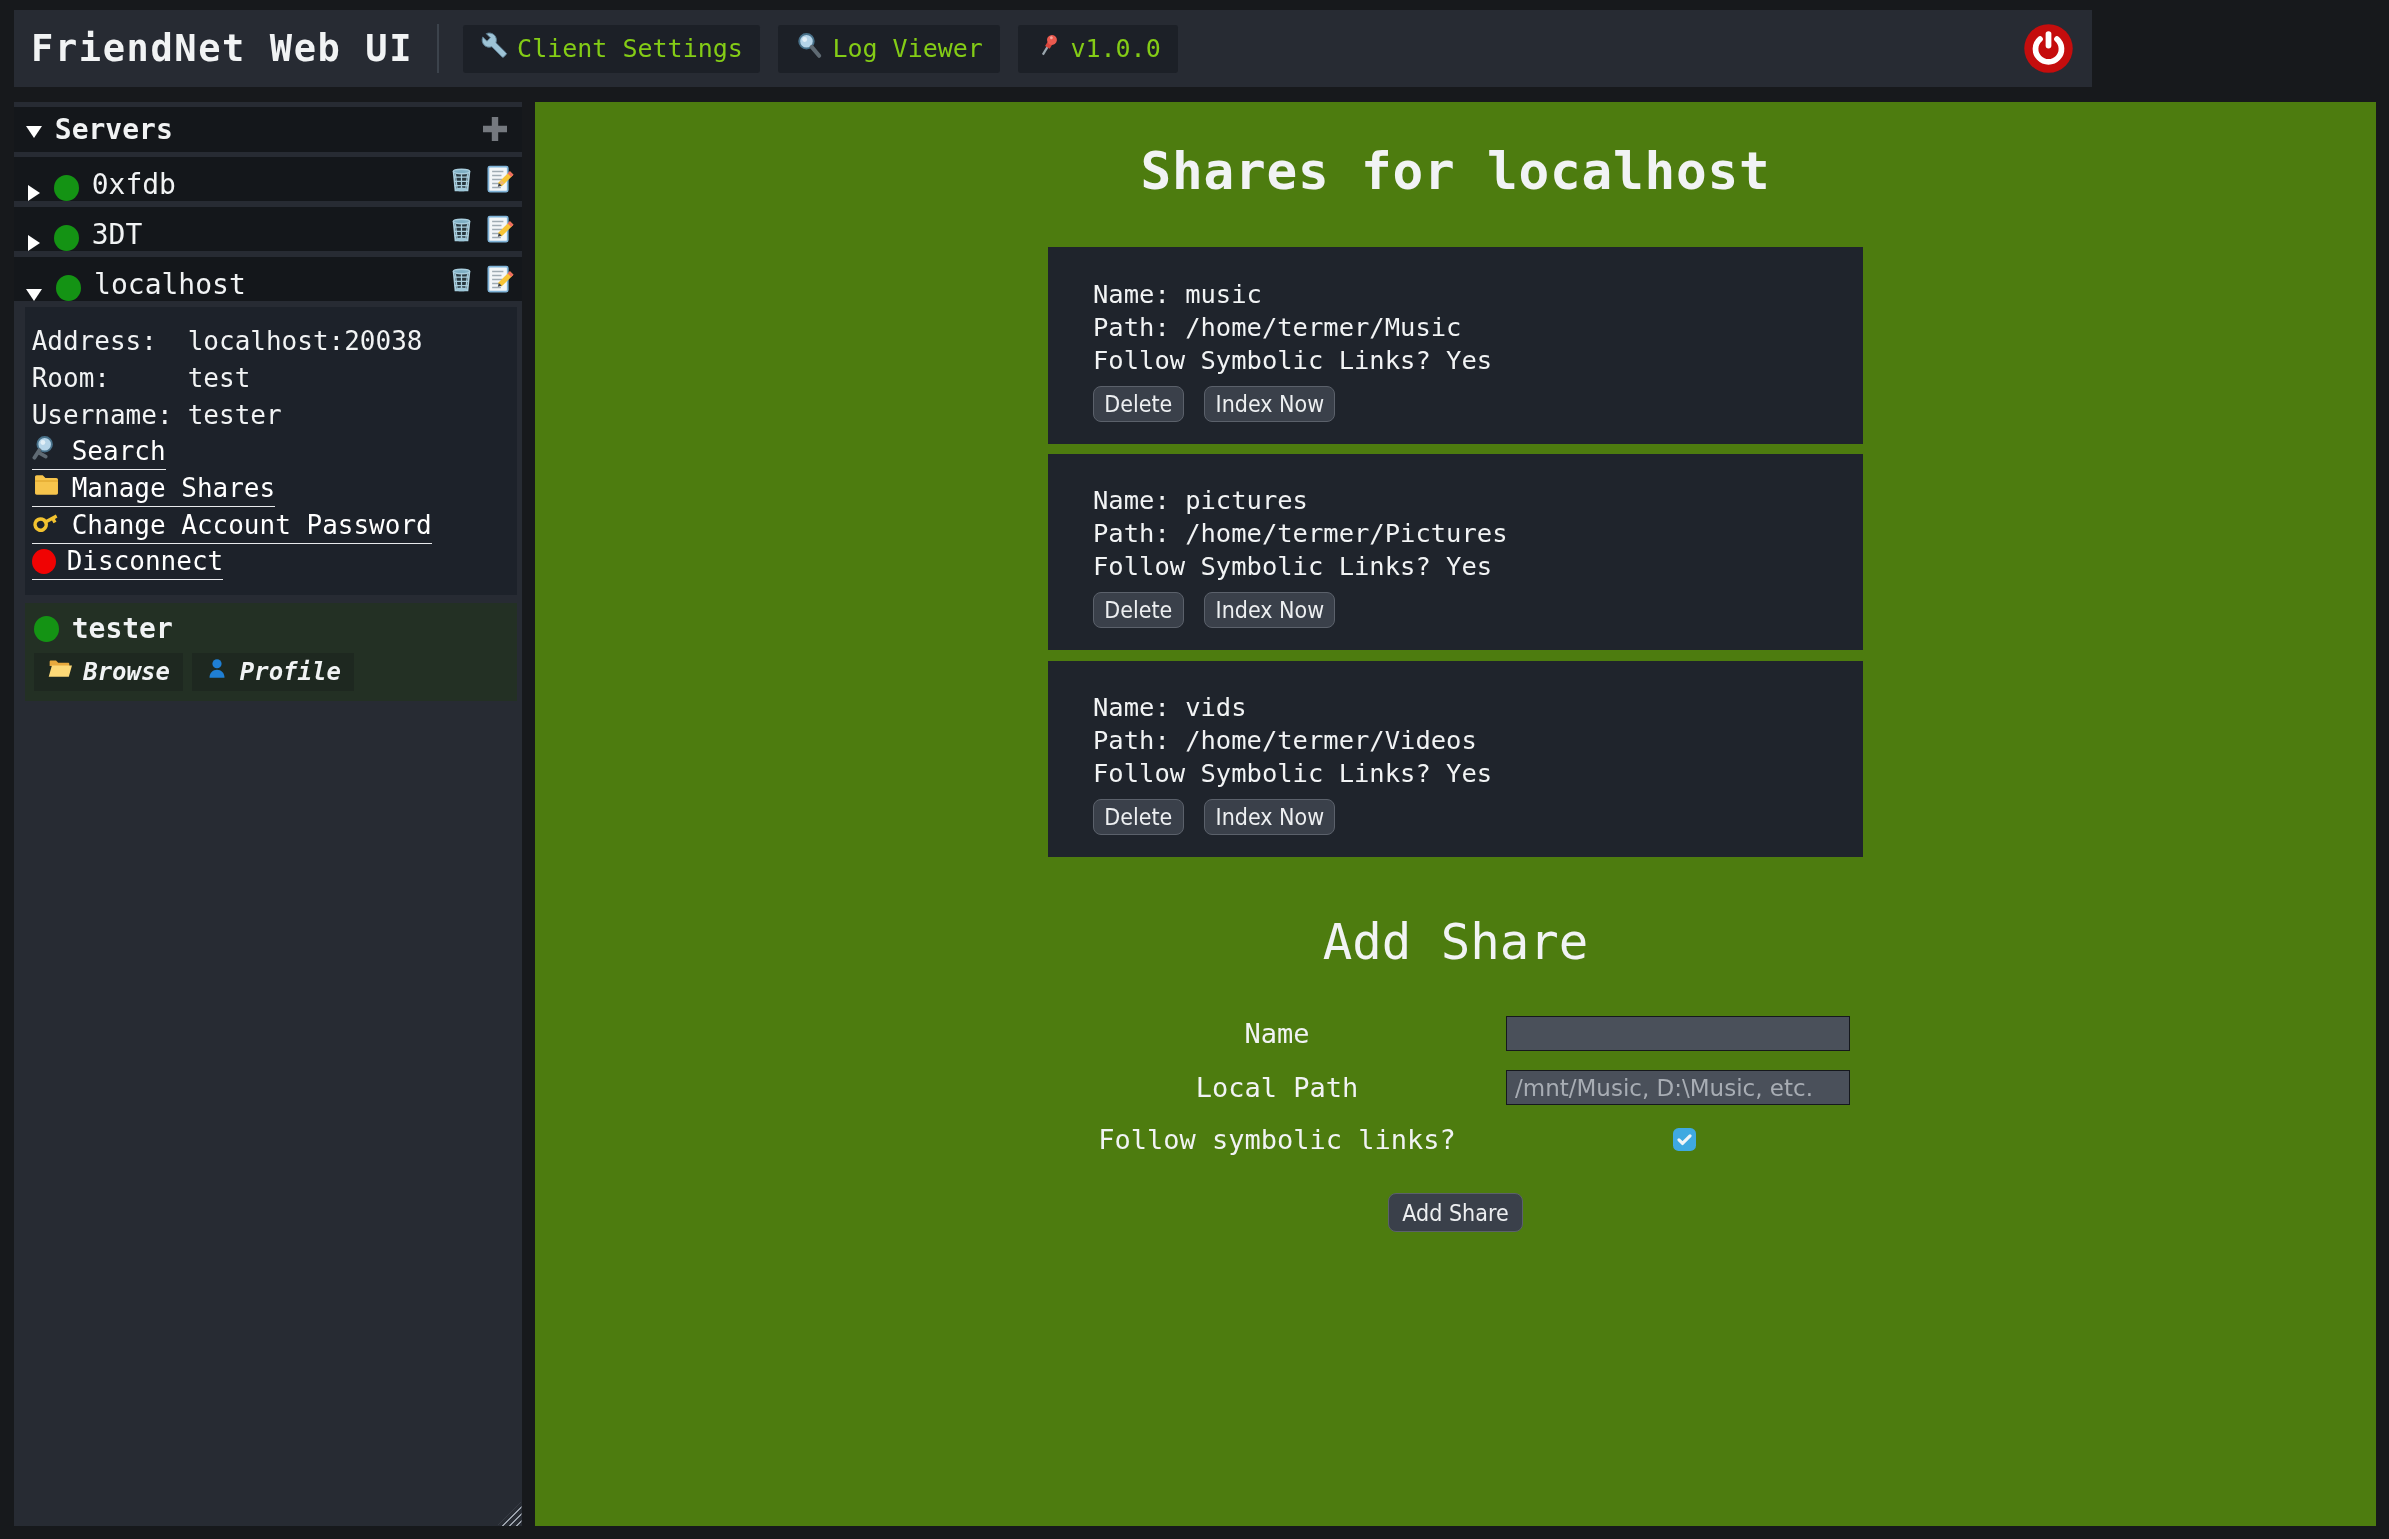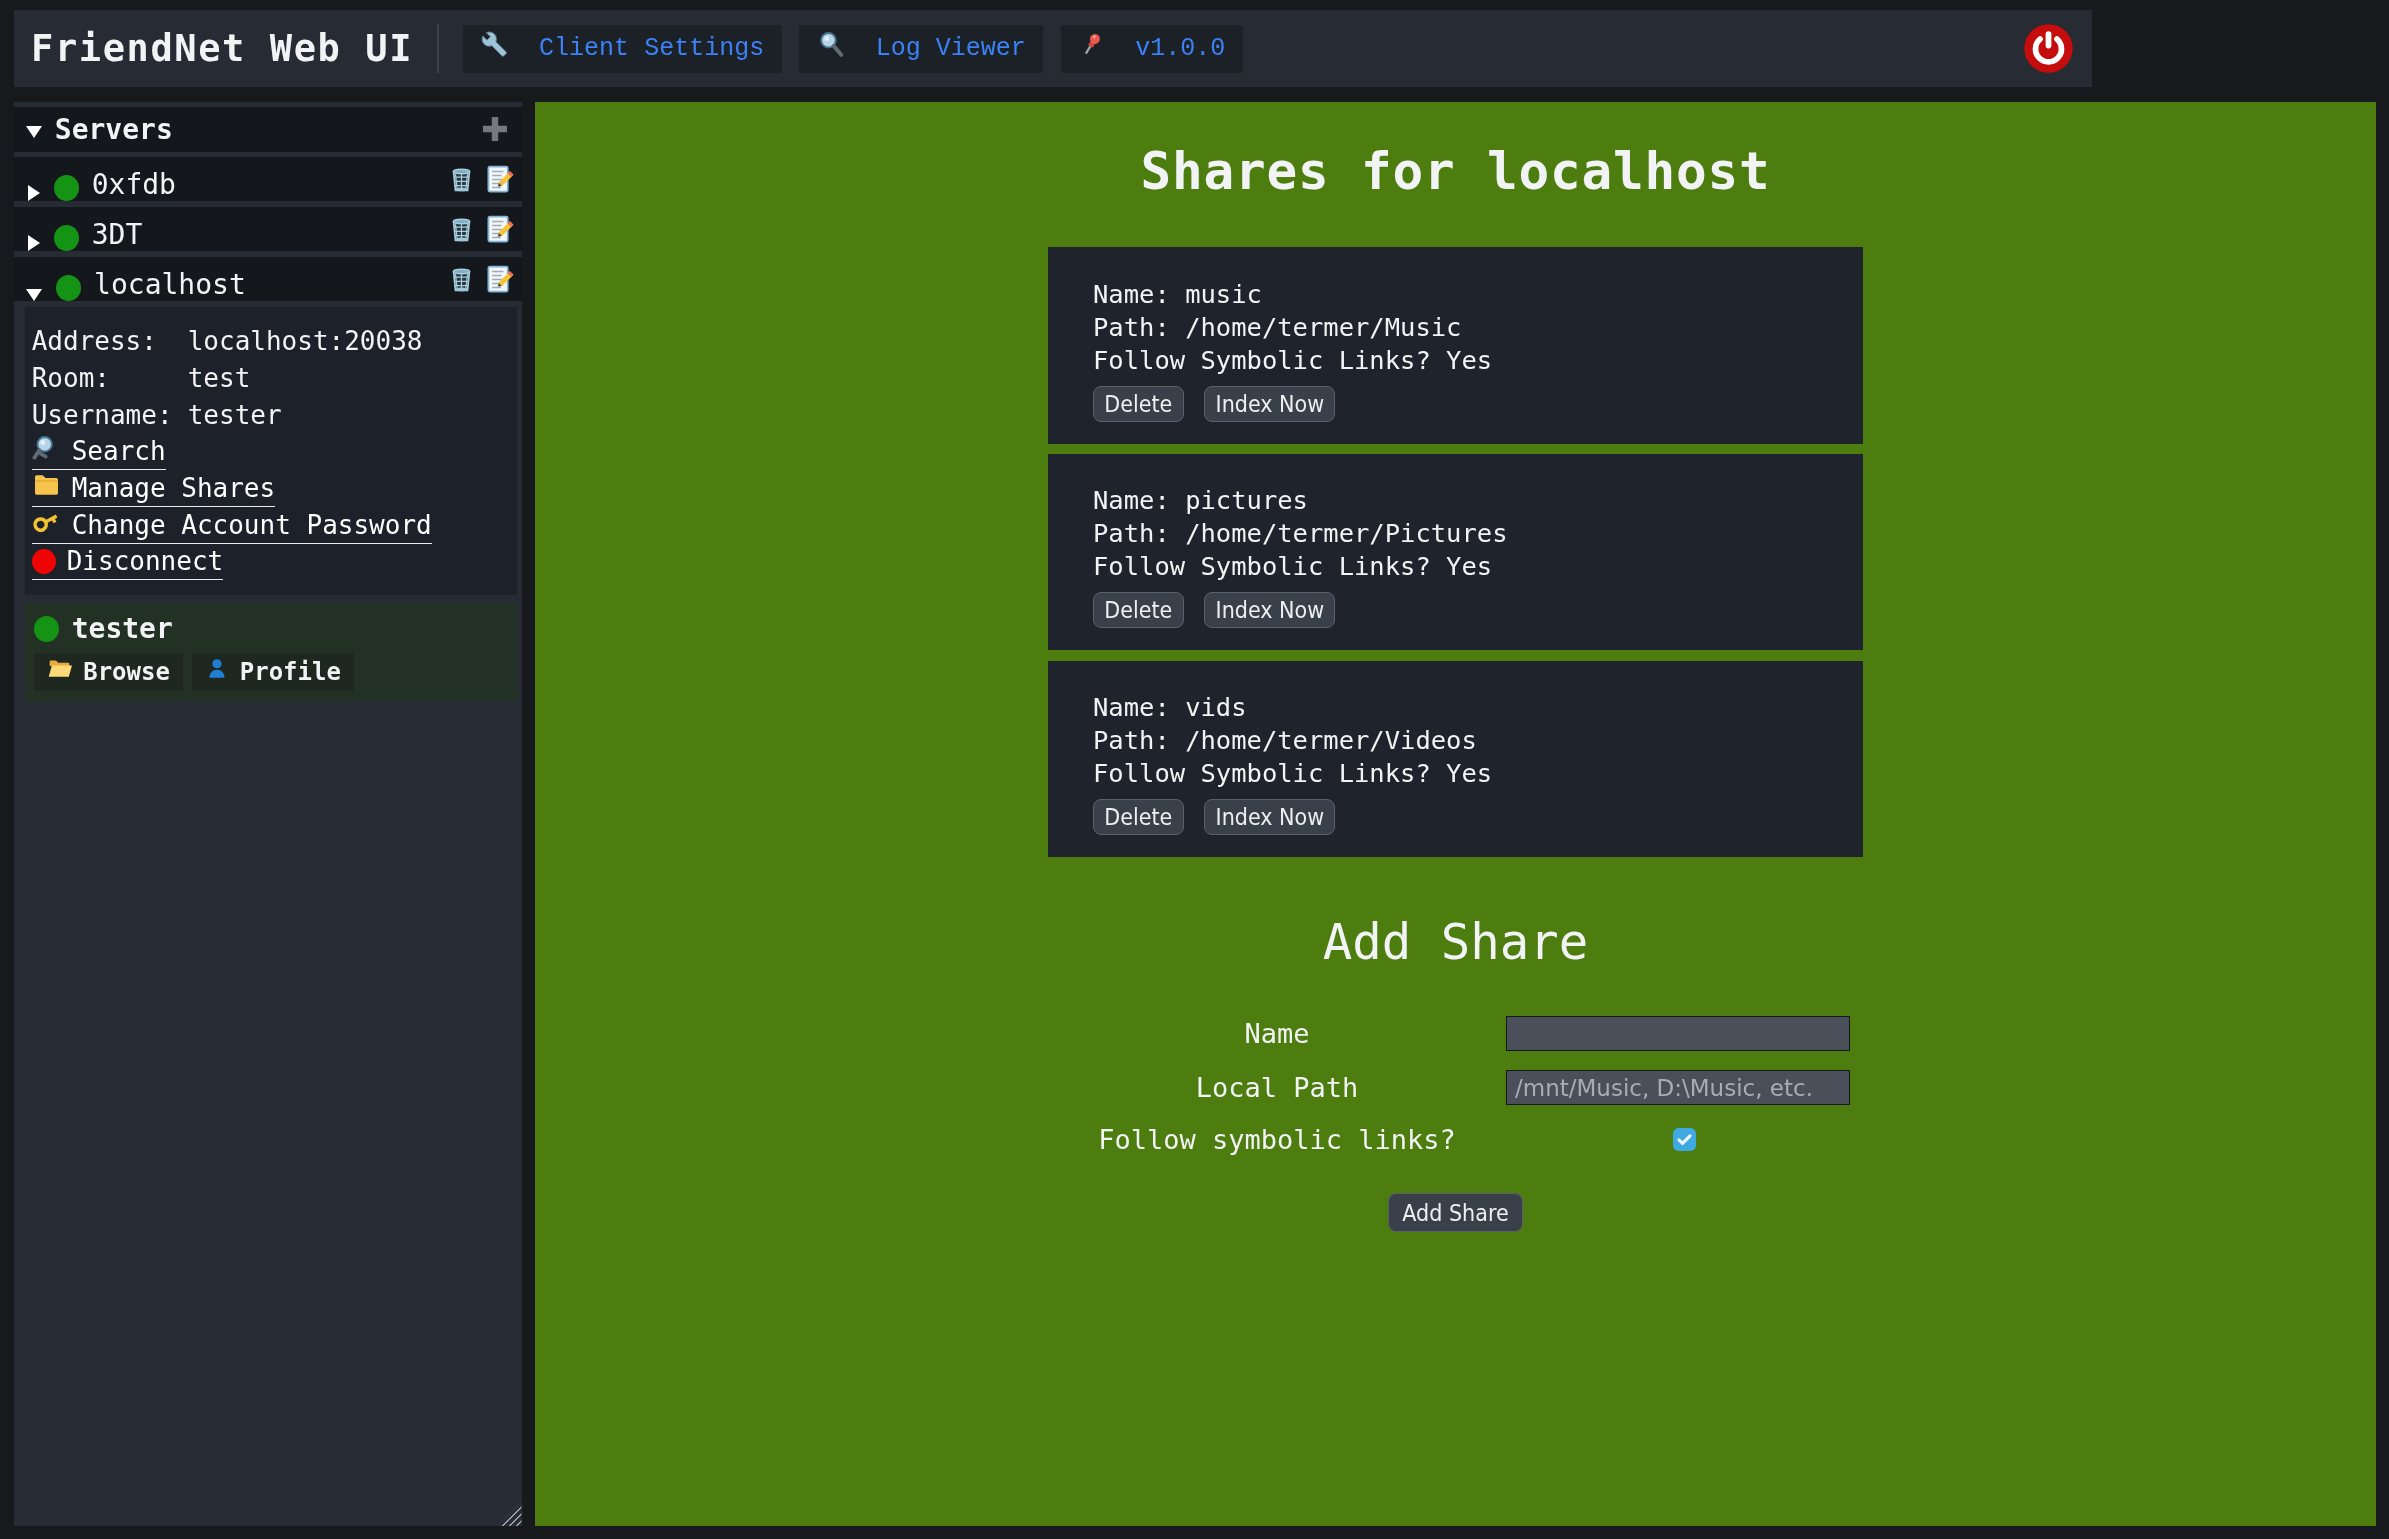--- a/index.html
+++ b/index.html
@@ -15,23 +15,22 @@
   
   .header {
     position: absolute; left: 13.5px; top: 10.3px; width: 2078px; height: 77px;
     background: #272b33; display: flex; align-items: center; padding: 0 17.5px;
   }
   .app-title { font-size: 37px; font-weight: bold; letter-spacing: 1.6px; margin-right: 24px; }
   .header-divider { width: 1.6px; height: 49px; background: #3c434c; margin-right: 24px; }
   .header-chips { display: flex; gap: 17.5px; align-items: center; }
   .header-chip {
     background: #1c2027; height: 48px; display: flex; align-items: center;
-    gap: 30px; padding: 0 17.5px; font-size: 25px; color: #3b82f6; cursor: pointer;
+    gap: 8px; padding: 0 17.5px; font-size: 25px; color: #84cc16; cursor: pointer;
     border-radius: 2.4px;
-    font-family: Liberation Mono, monospace;
   }
   .power-btn { margin-left: auto; width: 51px; height: 51px; cursor: pointer; }
 
   
   .sidebar {
     position: absolute; left: 13.5px; top: 102px; width: 508px; height: 1424px;
     background: #272b33;
   }
   .servers-header {
     margin-top: 4.8px; height: 45px; background: #14171b;
@@ -59,21 +58,21 @@
     display: flex; align-items: center; height: 36px; gap: 11px;
     color: #fff; text-decoration: none; border-bottom: 1.6px solid #e8eaec;
     width: max-content; cursor: pointer; padding-bottom: 0.8px; margin-bottom: 0.8px;
   }
   .red-dot { width: 24px; height: 25.5px; border-radius: 50%; background: #f00303; flex: 0 0 auto; }
 
   .user-row {
     margin: 7.2px 4.8px 0 11px; background: #233024; padding: 9.5px 9.5px 9.5px 9.5px;
   }
   .user-name-line { display: flex; align-items: center; font-size: 28px; font-weight: bold; }
-  .user-buttons { display: flex; gap: 9.5px; margin-top: 8px; }
+  .user-buttons { display: flex; gap: 9.5px; margin-top: 8px; font-style: italic; }
   .user-chip {
     background: #1e2820; height: 38px; display: flex; align-items: center; gap: 11px;
     padding: 0 12.7px; font-size: 24px; font-weight: bold; cursor: pointer;
   }
   .resize-grip {
     position: absolute; right: 0; bottom: 0; width: 24px; height: 24px;
     background: repeating-linear-gradient(-45deg, transparent 0 3.2px, #9aa1ab 3.2px 4.8px);
     -webkit-clip-path: polygon(100% 0, 100% 100%, 0 100%); clip-path: polygon(100% 0, 100% 100%, 0 100%);
     cursor: nwse-resize;
   }

